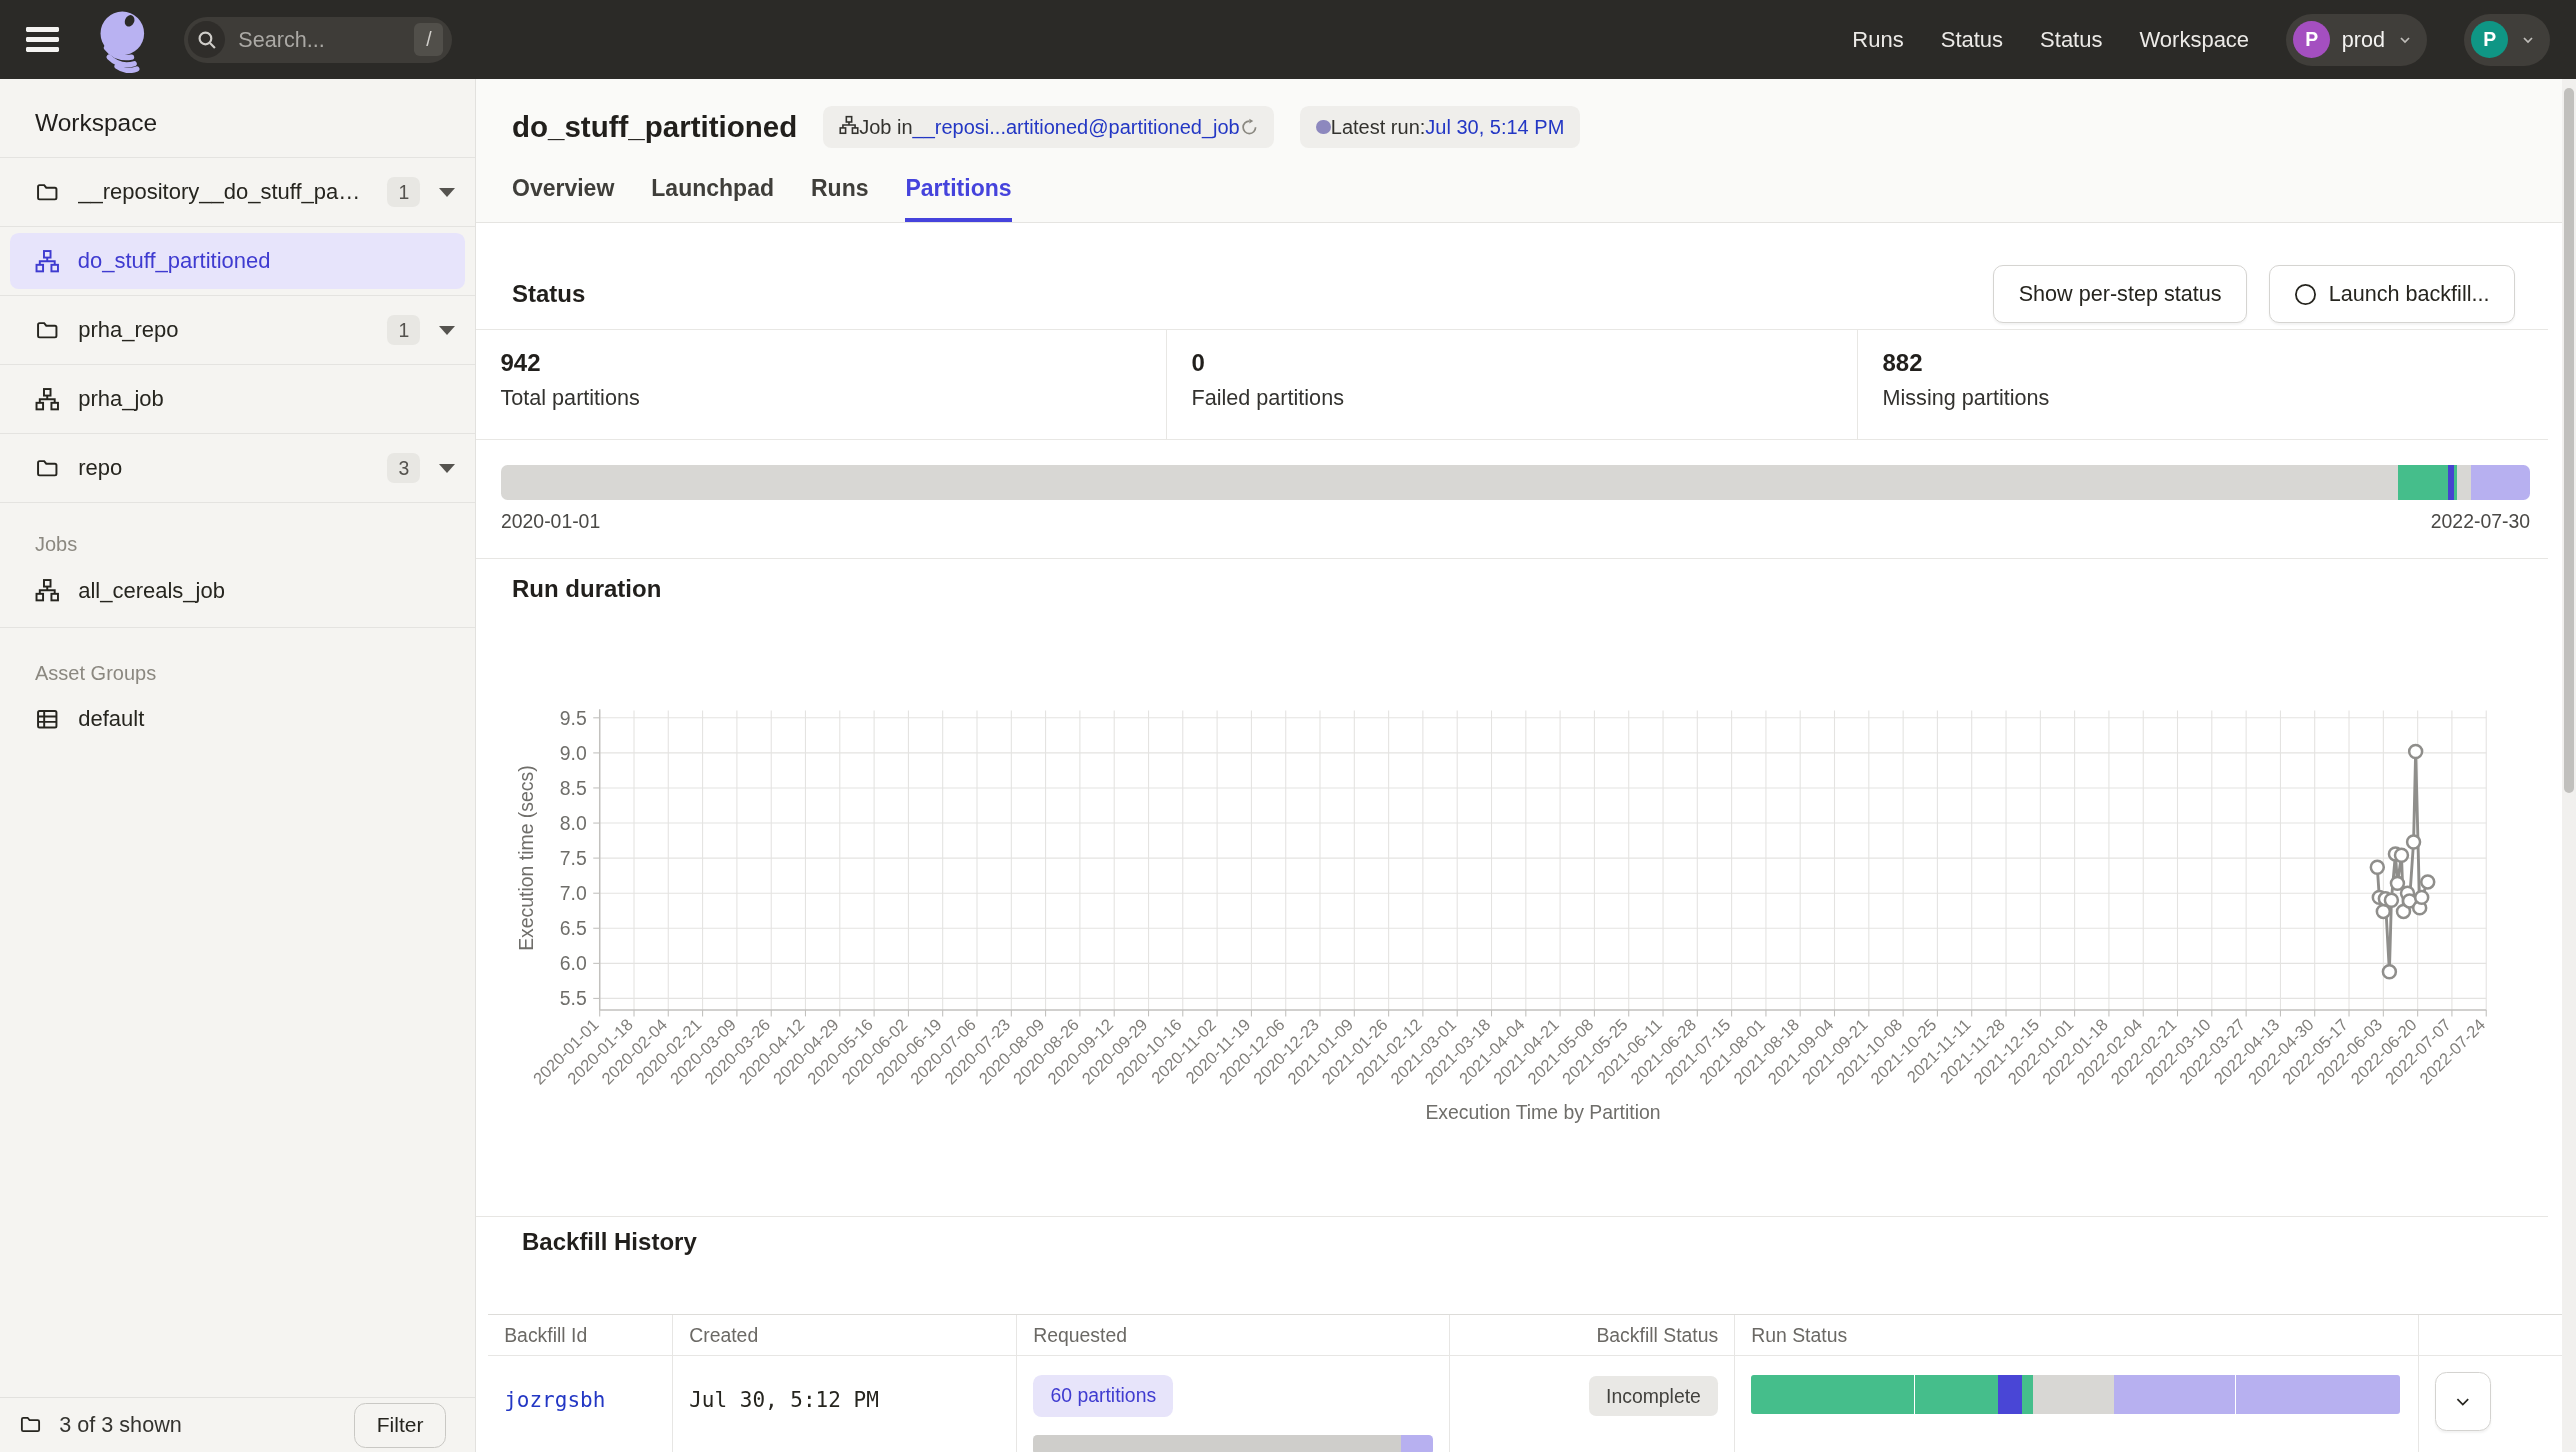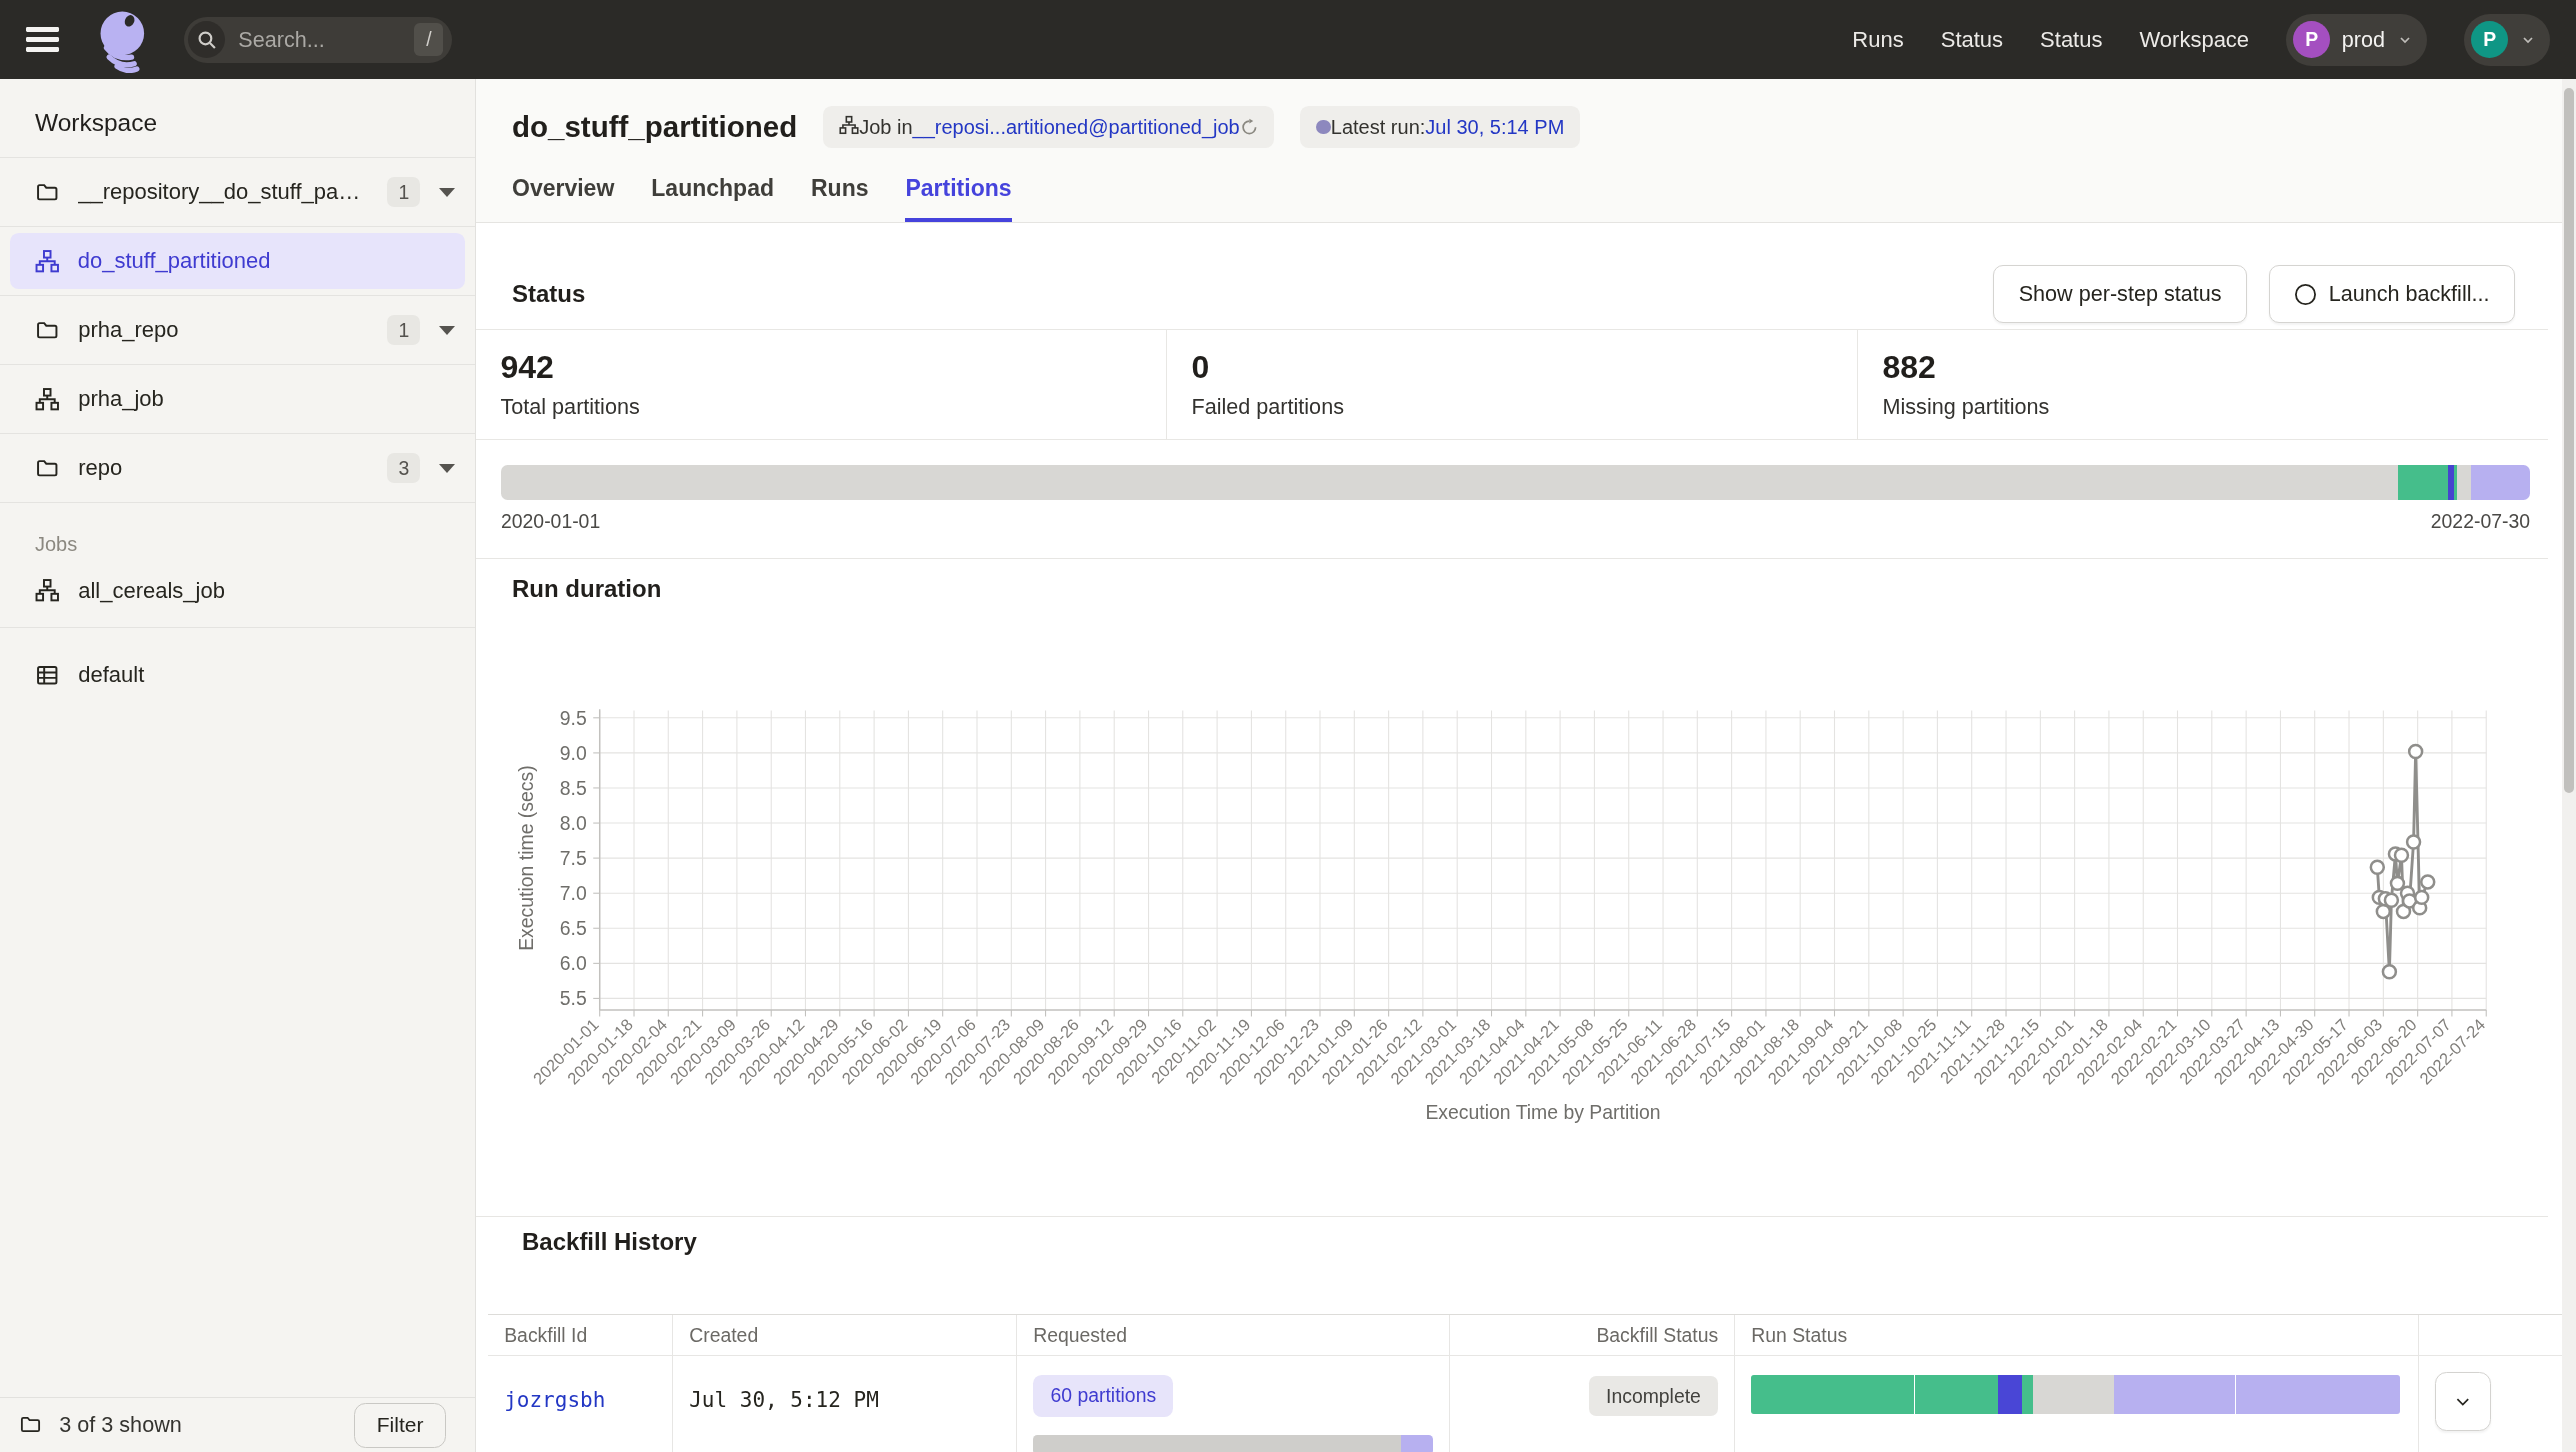--- a/index.html
+++ b/index.html
@@ -80,21 +80,21 @@
   .btn-group { margin-left:auto; display:flex; gap:21.6px; }
   .btn { height:58px; padding:0 24.5px; border-radius:10px; border:0.7px solid #d5d4d1; background:#fff;
     font-size:21.6px; color:#26251f; display:flex; align-items:center; gap:11.5px; cursor:pointer;
     box-shadow:0 1.4px 2.2px rgba(0,0,0,0.05); font-family:"Liberation Sans",sans-serif; }
 
   .stats { position:absolute; top:250px; left:0; right:14.4px; height:111px;
     border-top:0.7px solid #e8e7e4; border-bottom:0.7px solid #e8e7e4; display:flex; }
   .stat { padding:18.7px 0 0 24.5px; }
   .stat + .stat { border-left:0.7px solid #e8e7e4; }
   .stat:nth-child(1){ width:690px; } .stat:nth-child(2){ width:691px; } .stat:nth-child(3){ flex:1; }
-  .stat .num { font-size:32px; font-weight:600; color:#211f1c; }
+  .stat .num { font-size:24px; font-weight:600; color:#211f1c; }
   .stat .cap { font-size:21.6px; color:#33322f; margin-top:8.6px; }
 
   .pbar-block { position:absolute; top:386px; left:25px; right:32px; }
   .pbar { height:35px; border-radius:6.5px; overflow:hidden; display:flex; }
   .pbar-labels { display:flex; justify-content:space-between; margin-top:10px;
     font-size:19.4px; color:#4a4946; }
   .hr { position:absolute; left:0; right:14.4px; border-top:0.7px solid #e7e6e3; }
 
   .run-heading { position:absolute; top:496px; left:36px; }
   .chart-wrap { position:absolute; top:604px; left:28px; }
@@ -246,20 +246,21 @@
               <rect x="1.5" y="15.5" width="6.4" height="6.4"></rect>
               <rect x="16.1" y="15.5" width="6.4" height="6.4"></rect>
               <path d="M12 8.4 V12 M12 12 H4.7 V15.5 M12 12 H19.3 V15.5"></path>
             </svg>
           </span>
           <span class="lbl">all_cereals_job</span>
         </div>
         <div class="side-sec-divider"></div>
       </div>
       <div class="side-section">
+        <div class="side-sec-head">Asset Groups</div>
         <div class="side-item">
           <span style="color:#26251f;display:flex;">
             <svg width="24.5" height="24.5" viewBox="0 0 24 24" fill="none" stroke="currentColor" stroke-width="1.9">
               <rect x="3" y="4" width="18" height="16" rx="1.5"></rect>
               <path d="M3 9.3 H21 M3 14.6 H21 M9 4 V20"></path>
             </svg>
           </span>
           <span class="lbl">default</span>
         </div>
       </div>

